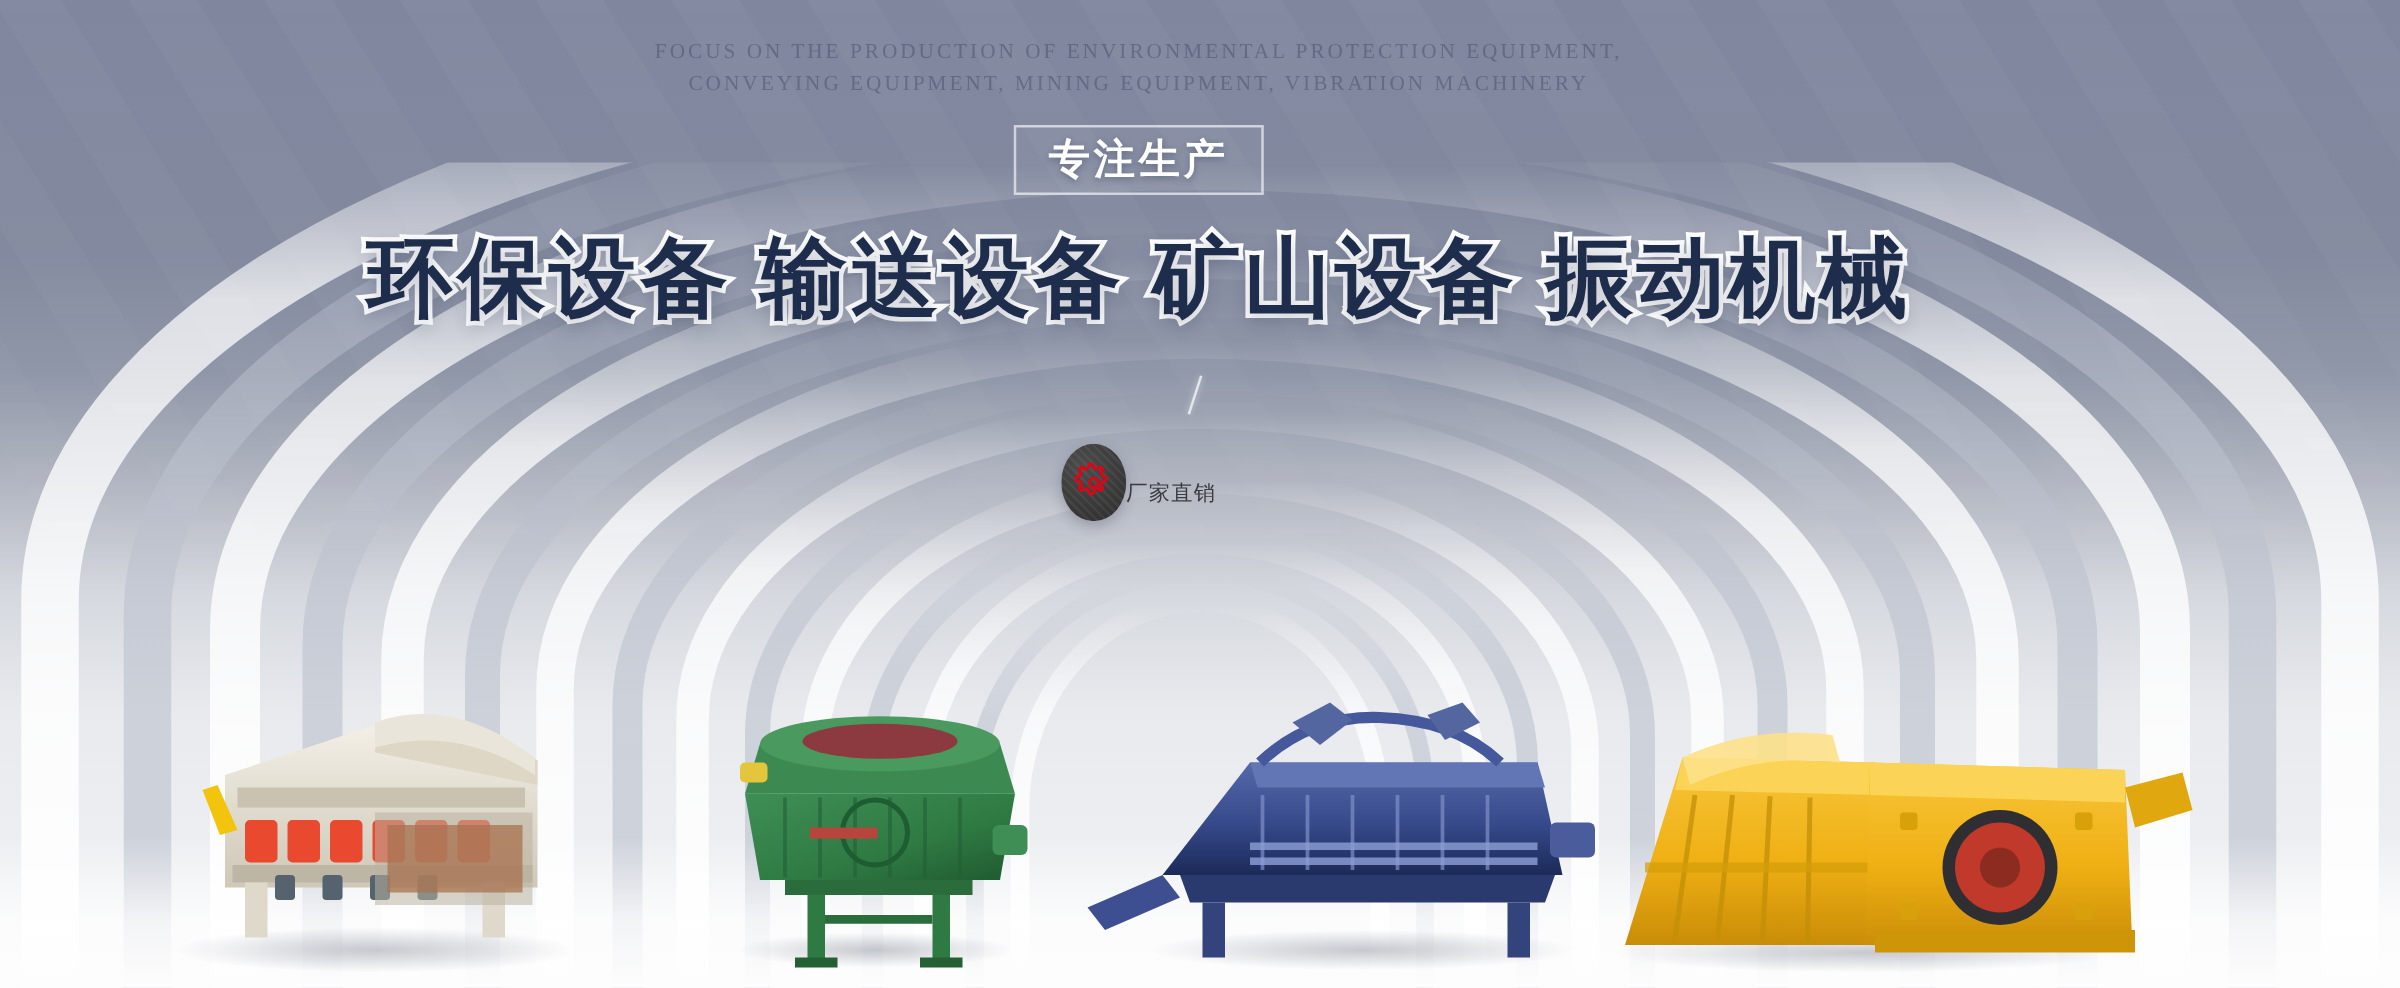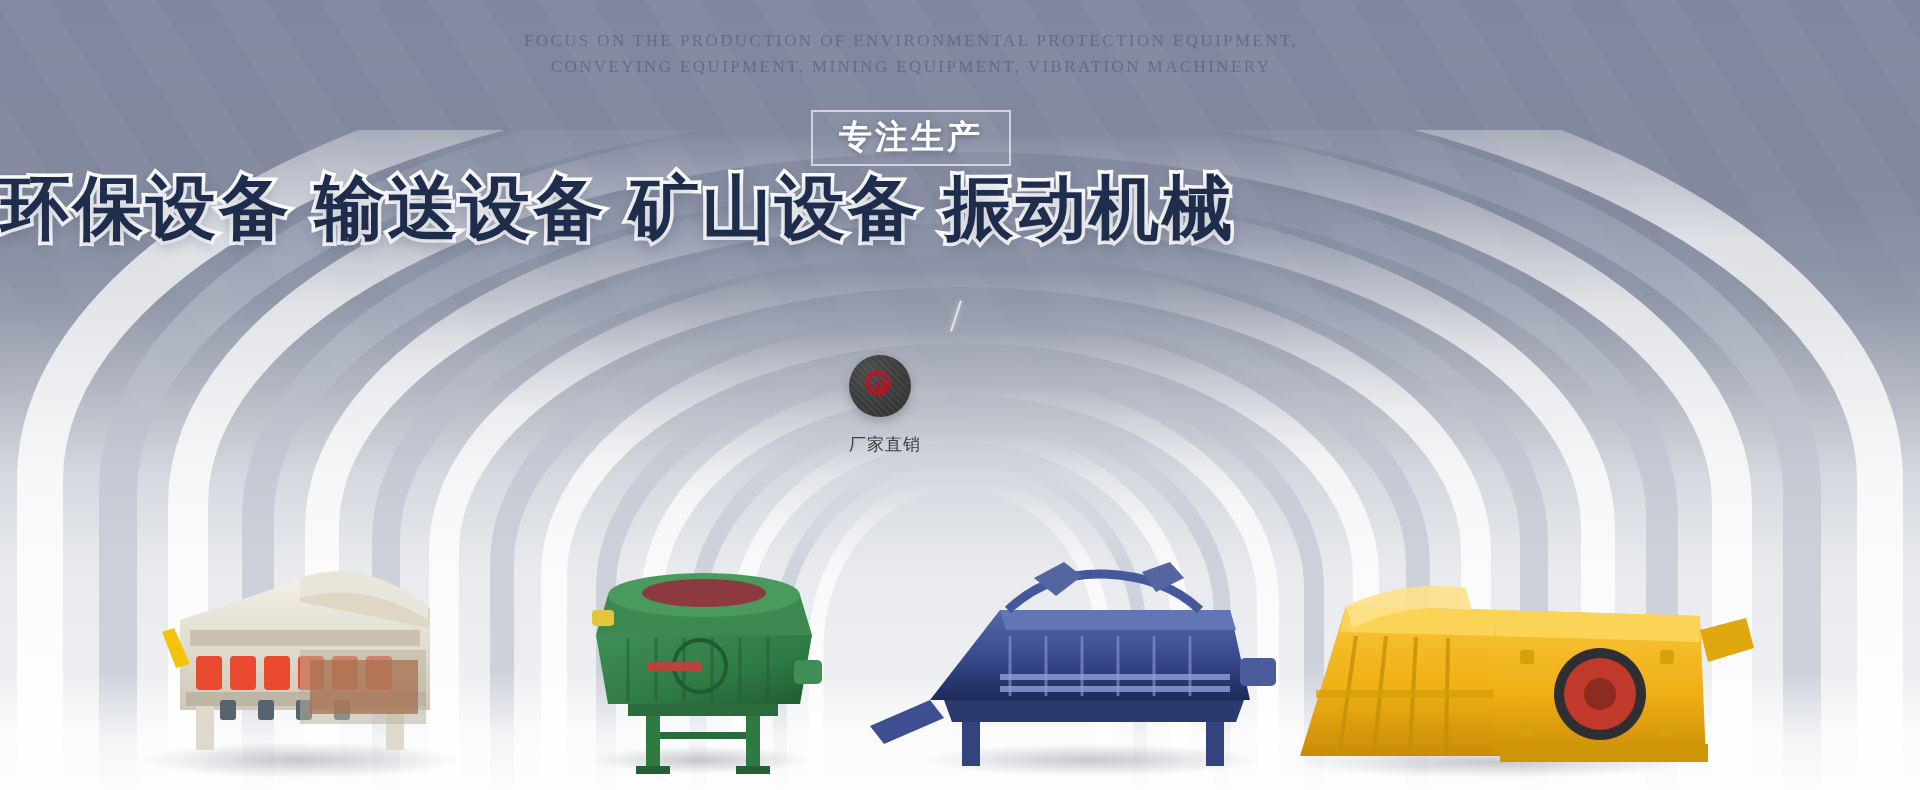--- a/index.html
+++ b/index.html
@@ -26,39 +26,39 @@
     background:linear-gradient(180deg,rgba(255,255,255,0) 0%,rgba(255,255,255,.75) 55%,#fdfdfd 100%);}
 
   
   .content{position:relative;z-index:6;width:1822px;height:790px;}
 
   .eyebrow{position:absolute;top:28px;left:0;right:0;text-align:center;
     font-family:"Liberation Serif","DejaVu Serif",serif;
     font-size:17px;line-height:26px;letter-spacing:2.4px;
     color:rgba(58,68,96,.42);white-space:pre-line;font-weight:400;}
 
-  .badge-wrap{position:absolute;top:110px;left:0;right:0;display:flex;justify-content:center;align-items:center;}
+  .badge-wrap{position:absolute;top:100px;left:0;right:0;display:flex;justify-content:center;align-items:center;}
   .badge{border:2px solid rgba(255,255,255,.62);padding:8px 26px 11px;
     font-size:33px;line-height:1;font-weight:700;color:#ffffff;letter-spacing:3px;
     text-shadow:0 2px 5px rgba(40,48,74,.38);
     background:rgba(255,255,255,.045);}
 
-  .headline{position:absolute;top:173px;left:0;right:0;
+  .headline{position:absolute;top:187px;left:0;right:0;text-align:center;
     font-size:70px;line-height:1;font-weight:800;letter-spacing:3px;
     color:#1f2d4d;white-space:nowrap;
     -webkit-text-stroke:7px #ffffff;paint-order:stroke fill;
     text-shadow:0 6px 14px rgba(30,40,70,.28);}
 
   .tick{position:absolute;top:300px;left:955px;width:2px;height:32px;
     background:rgba(255,255,255,.75);transform:rotate(18deg);
     box-shadow:0 0 5px rgba(255,255,255,.5);}
 
   .features{position:absolute;top:355px;left:0;right:0;
     display:flex;justify-content:center;gap:62px;}
-  .feature{width:124px;display:flex;flex-direction:column;}
+  .feature{width:124px;display:flex;flex-direction:row;align-items:center;}
   .fcircle{width:62px;height:62px;border-radius:50%;
     background:
       repeating-linear-gradient(45deg,rgba(255,255,255,.05) 0 2px,rgba(0,0,0,0) 2px 5px),
       radial-gradient(circle at 34% 28%,#4c4c4c 0%,#3a3a3a 55%,#2f2f2f 100%);
     display:flex;align-items:center;justify-content:center;
     box-shadow:0 4px 10px rgba(40,45,60,.25);}
   .fcircle svg{display:block;}
   .flabel{margin-top:16px;font-size:17px;color:#3a3c41;letter-spacing:1px;white-space:nowrap;}
 
   

